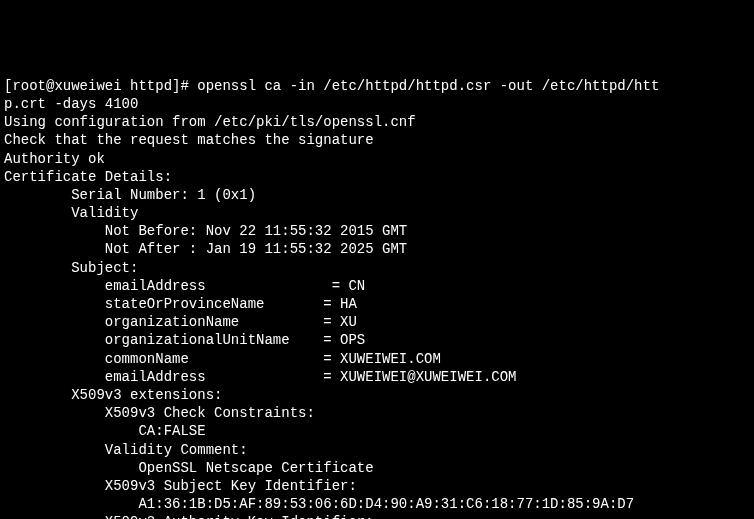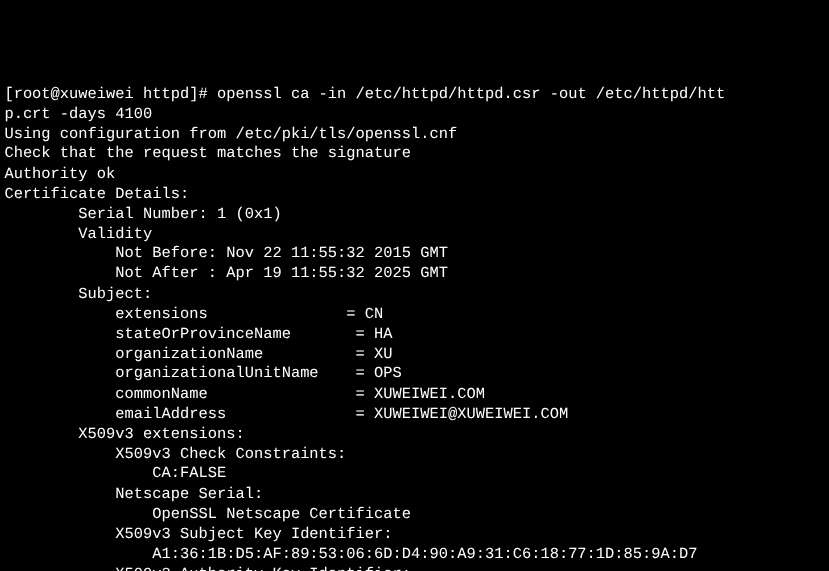--- a/index.html
+++ b/index.html
@@ -33,32 +33,32 @@
 
 <div class="terminal"><span class="prompt">[root@xuweiwei httpd]# </span><span>openssl ca -in /etc/httpd/httpd.csr -out /etc/httpd/htt</span>
 <span>p.crt -days 4100</span>
 <span>Using configuration from /etc/pki/tls/openssl.cnf</span>
 <span>Check that the request matches the signature</span>
 <span>Authority ok</span>
 <span>Certificate Details:</span>
 <span>        Serial Number: 1 (0x1)</span>
 <span>        Validity</span>
 <span>            Not Before: Nov 22 11:55:32 2015 GMT</span>
-<span>            Not After : Apr 19 11:55:32 2025 GMT</span>
+<span>            Not After : Jan 19 11:55:32 2025 GMT</span>
 <span>        Subject:</span>
-<span>            extensions               = CN</span>
+<span>            emailAddress               = CN</span>
 <span>            stateOrProvinceName       = HA</span>
 <span>            organizationName          = XU</span>
 <span>            organizationalUnitName    = OPS</span>
 <span>            commonName                = XUWEIWEI.COM</span>
 <span>            emailAddress              = XUWEIWEI@XUWEIWEI.COM</span>
 <span>        X509v3 extensions:</span>
 <span>            X509v3 Check Constraints: </span>
 <span>                CA:FALSE</span>
-<span>            Netscape Serial: </span>
+<span>            Validity Comment: </span>
 <span>                OpenSSL Netscape Certificate</span>
 <span>            X509v3 Subject Key Identifier: </span>
 <span>                A1:36:1B:D5:AF:89:53:06:6D:D4:90:A9:31:C6:18:77:1D:85:9A:D7</span>
 <span>            X509v3 Authority Key Identifier: </span>
 
 
 <span></span>
 
 </div>
 

